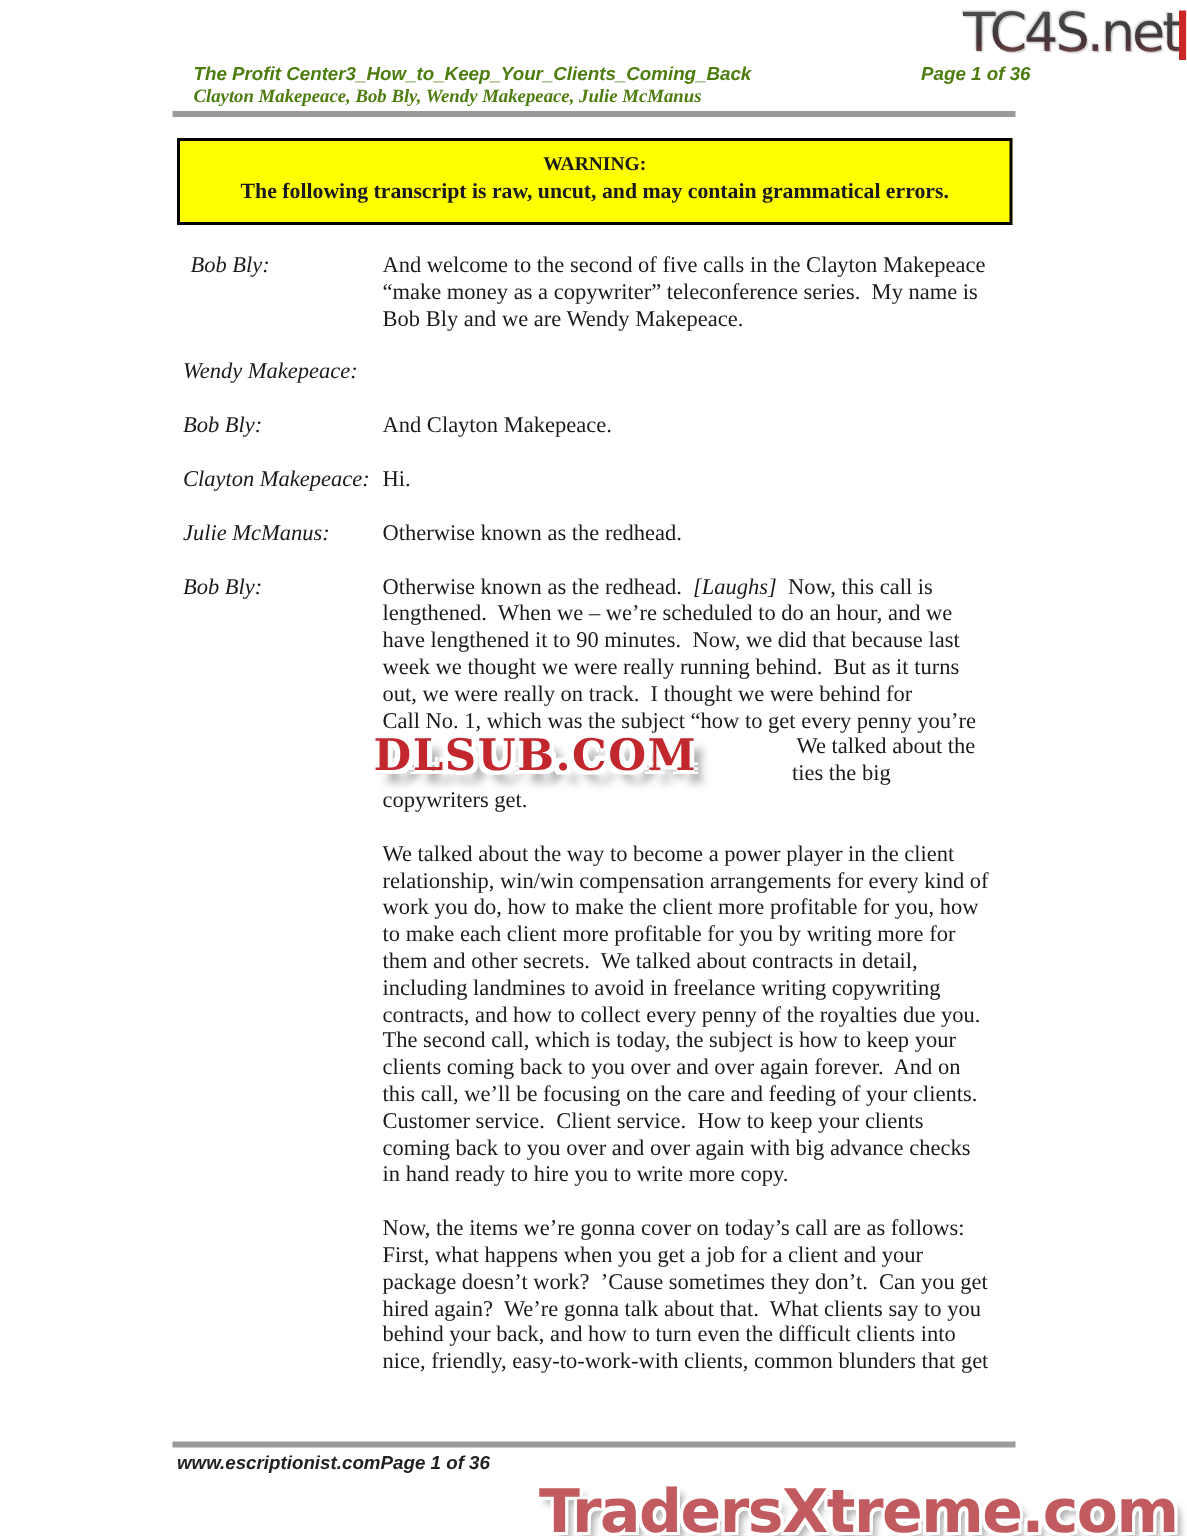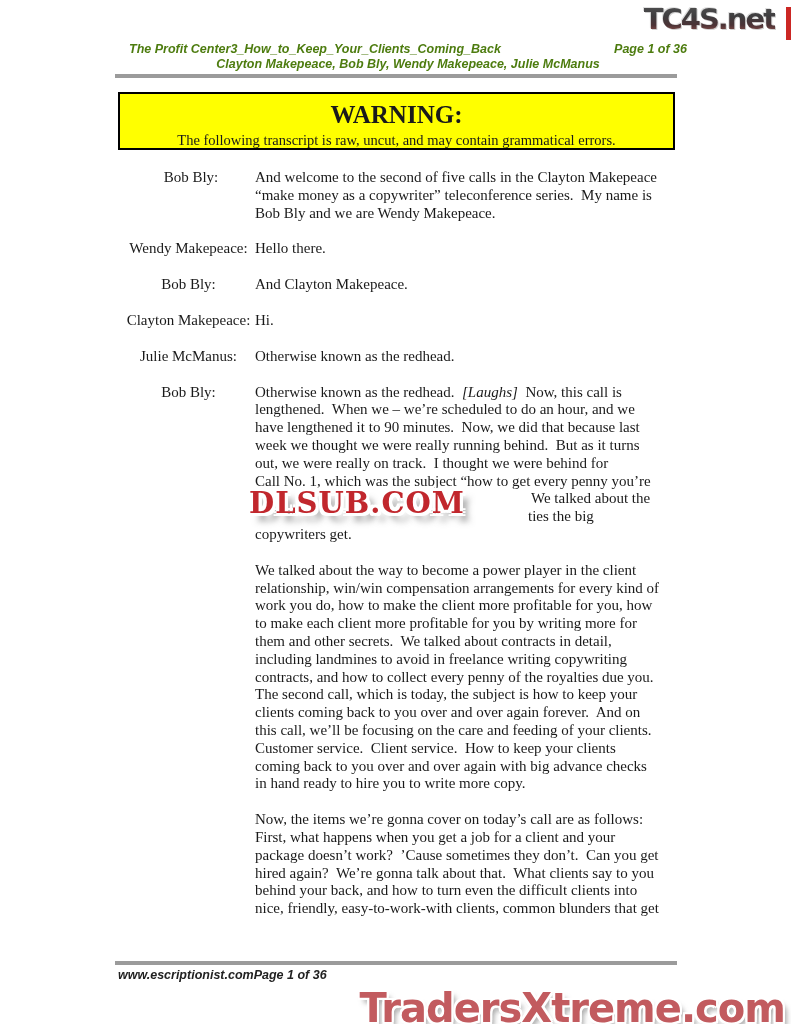--- a/index.html
+++ b/index.html
@@ -3,56 +3,56 @@
 <meta charset="utf-8">
 <style>
   html,body{margin:0;padding:0;background:#ffffff;}
   .page{
     position:relative;width:791px;height:1024px;background:#fff;overflow:hidden;
     font-family:"Liberation Serif", serif;color:#1a1a1a;
   }
 
   
   .tc4s{
-    position:absolute;top:2px;right:16px;
-    font-family:"DejaVu Sans", sans-serif;font-weight:bold;font-size:29px;letter-spacing:-2px;
+    position:absolute;top:2px;right:4px;
+    font-family:"DejaVu Sans", sans-serif;font-weight:normal;font-size:36px;letter-spacing:-2px;
     background:linear-gradient(180deg,#565656 0%,#3e3d3f 42%,#4b3336 68%,#8f4e4a 90%,#a05a55 100%);
     -webkit-background-clip:text;background-clip:text;color:transparent;
     filter:drop-shadow(1px 1px 0 #cfcfcf) drop-shadow(-1px -1px 0 #dedede);
   }
   .red-sliver{position:absolute;top:7px;right:0;width:5px;height:33px;background:#cb2724;}
 
   
   .header{
     position:absolute;left:129px;top:42px;width:558px;
     font-family:"Liberation Sans", sans-serif;font-weight:bold;font-style:italic;
     font-size:12.5px;line-height:15px;color:#4d7c0f;
   }
   .header-row{display:grid;grid-template-columns:auto 1fr auto;}
   .header-center{}
-  .header-line2{text-align:center;}
+  .header-line2{text-align:left;font-family:Liberation Serif, serif;}
   .rule{position:absolute;left:115px;width:562px;height:4px;background:#9b9b9b;}
   .rule-top{top:74px;}
   .rule-bottom{top:961px;}
 
   
   .warning{
     position:absolute;left:118px;top:92px;width:553px;height:54px;
     background:#ffff00;border:2px solid #000;text-align:center;
   }
-  .warning-title{font-weight:bold;font-size:25px;margin-top:7px;}
-  .warning-body{font-weight:normal;font-size:14.5px;margin-top:3px;}
+  .warning-title{font-weight:bold;font-size:13px;margin-top:7px;}
+  .warning-body{font-weight:bold;font-size:14.5px;margin-top:3px;}
 
   
   .transcript{
     position:absolute;left:122px;top:169px;width:600px;
     font-size:15px;line-height:17.8px;
   }
   .t-row{display:grid;grid-template-columns:133px 1fr;margin-bottom:18px;}
-  .speaker{white-space:pre;text-align:center;}
+  .speaker{font-style:italic;white-space:pre;}
   .line{white-space:pre;height:17.8px;}
   .covered-frag{padding-left:276px;}
   .frag1{padding-left:273px;}
 
   
   .dlsub{
     position:absolute;left:249px;top:486px;z-index:5;
     font-family:"DejaVu Serif", serif;font-weight:bold;font-size:29px;letter-spacing:1px;
     color:#c1272d;
     text-shadow:
@@ -105,23 +105,20 @@
       <div class="t-row">
         <div class="speaker" style="padding-left: 5px;">Bob Bly:</div>
         <div class="dialogue">
           <div class="line">And welcome to the second of five calls in the Clayton Makepeace</div>
           <div class="line">“make money as a copywriter” teleconference series.  My name is</div>
           <div class="line">Bob Bly and we are Wendy Makepeace.</div>
         </div>
       </div>
       <div class="t-row">
         <div class="speaker">Wendy Makepeace:</div>
-        <div class="dialogue">
-          <div class="line">Hello there.</div>
-        </div>
       </div>
       <div class="t-row">
         <div class="speaker">Bob Bly:</div>
         <div class="dialogue">
           <div class="line">And Clayton Makepeace.</div>
         </div>
       </div>
       <div class="t-row">
         <div class="speaker">Clayton Makepeace:</div>
         <div class="dialogue">

